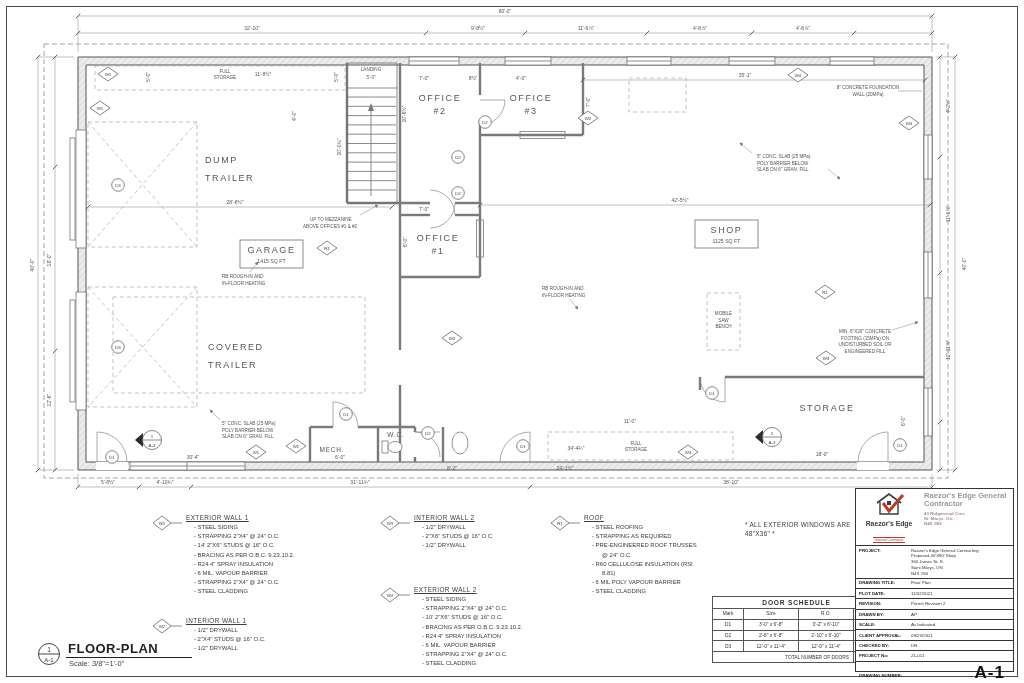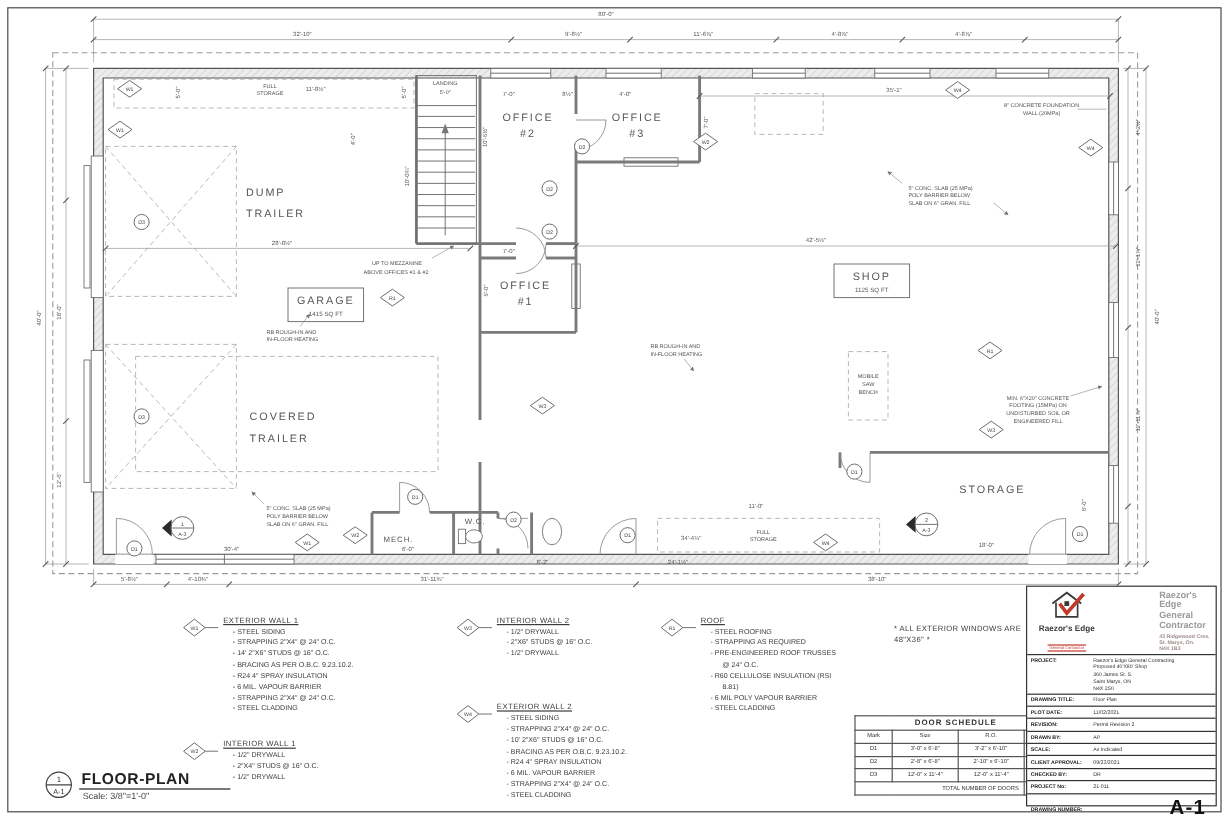--- a/index.html
+++ b/index.html
@@ -41,21 +41,21 @@
   .wnote{position:absolute;left:745px;top:520px;width:118px;font-size:6.4px;line-height:9px;color:#3c3c3c;letter-spacing:.3px;}
 
   
   .ds{position:absolute;left:712px;top:596px;border-collapse:collapse;background:#fff;}
   .ds th,.ds td{border:.8px solid #555;font-size:4.8px;color:#333;text-align:center;padding:2.4px 3px;font-weight:normal;}
   .ds .ds-title{font-size:6.6px;font-weight:bold;letter-spacing:.8px;padding:2px;}
   .ds .ds-total-label{text-align:right;padding-right:4px;}
 
   
   .tblock{position:absolute;left:855px;top:488px;width:159px;height:184px;border:1.2px solid #333;background:#fff;box-sizing:border-box;}
-  .tb-top{display:flex;border-bottom:.9px solid #333;height:56px;gap:42px;}
+  .tb-top{display:flex;border-bottom:.9px solid #333;height:56px;}
   .tb-logo{width:62px;border-right:none;padding:2px 1px 0 2px;text-align:center;}
   .tb-logo-name{font-size:6.8px;font-weight:bold;color:#3a3a3a;margin-top:-1px;}
   .tb-logo-sub{font-size:3.4px;color:#c0392b;border-top:.6px solid #c0392b;border-bottom:.6px solid #c0392b;display:inline-block;padding:0 2px;}
   .tb-co{flex:1;padding:3px 2px 0 3px;}
   .tb-co-name{font-size:7.6px;font-weight:bold;color:#9a9a9a;line-height:8.4px;}
   .tb-co-addr{font-size:4.4px;font-weight:bold;color:#a08c8c;line-height:5.2px;margin-top:2px;}
   .tb-sec{display:flex;border-bottom:.9px solid #333;padding:1.5px 0 1.5px 3px;}
   .tb-lab{font-size:4.4px;font-weight:bold;color:#222;width:52px;flex:0 0 auto;}
   .tb-val{font-size:4.3px;color:#333;line-height:5.8px;}
   .tb-row{display:flex;border-bottom:.9px solid #333;height:9.4px;align-items:center;padding-left:3px;}

